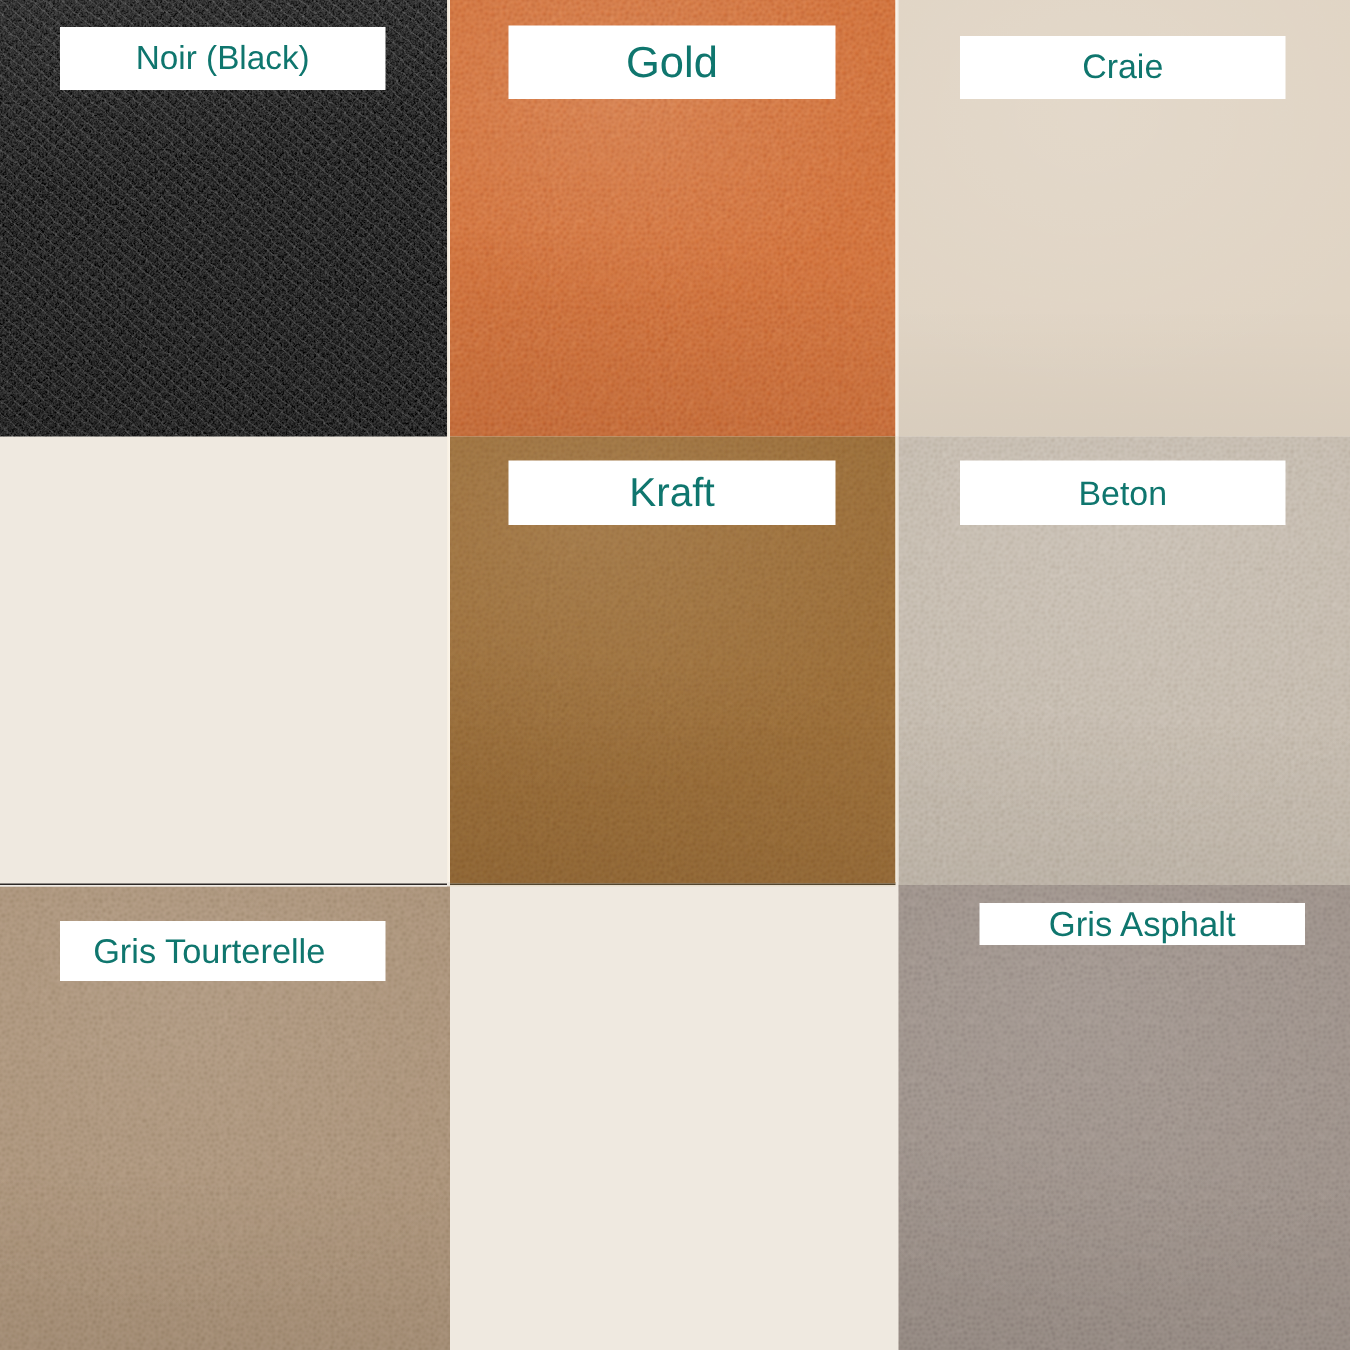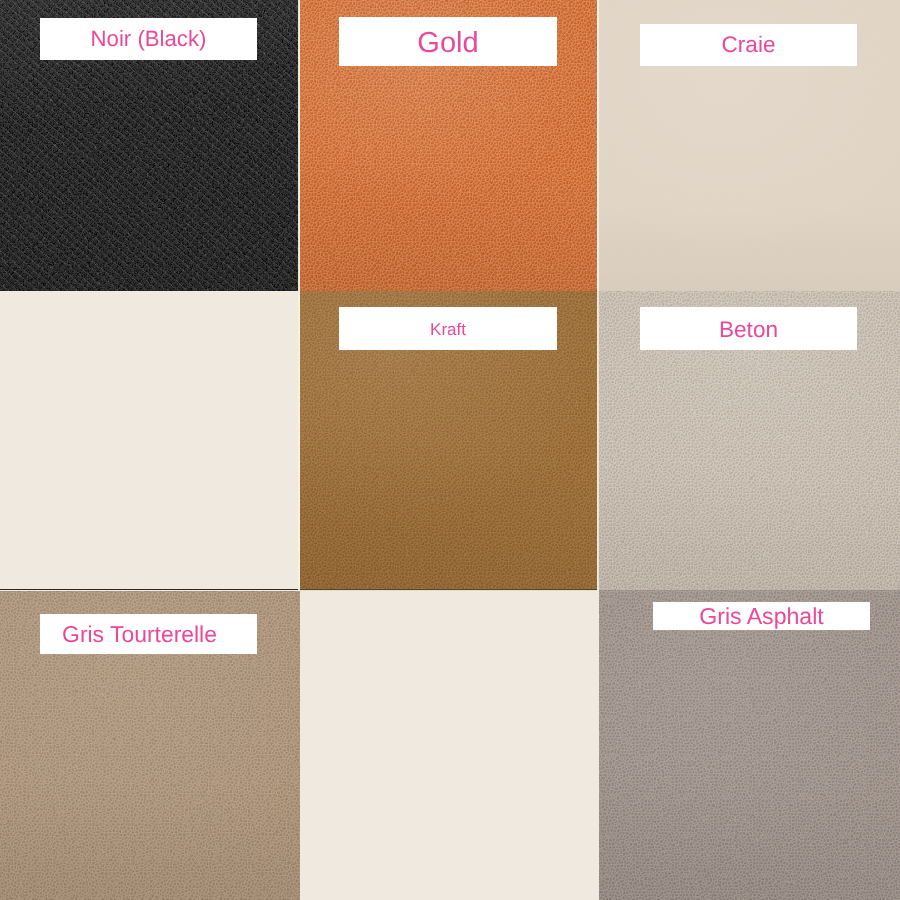--- a/index.html
+++ b/index.html
@@ -4,21 +4,21 @@
 <title>Leather Colour Swatches</title>
 <style>
 html,body{margin:0;padding:0;}
 body{width:900px;height:900px;overflow:hidden;background:#efe9e0;font-family:"Liberation Sans",sans-serif;
      -webkit-font-smoothing:antialiased;text-rendering:geometricPrecision;}
 .grid{position:relative;width:900px;height:900px;overflow:hidden;}
 .cell{position:absolute;overflow:hidden;}
 .tex{position:absolute;display:block;}
 .lite{position:absolute;left:0;top:0;right:0;bottom:0;pointer-events:none;}
 .label{position:absolute;background:#fff;display:flex;align-items:center;justify-content:center;}
-.label span{color:#ec4899;line-height:normal;white-space:nowrap;display:block;
+.label span{color:#0f766e;line-height:normal;white-space:nowrap;display:block;
              opacity:.999;will-change:opacity;}
 .badge{position:absolute;border-radius:50%;display:flex;align-items:center;justify-content:center;}
 .sep{position:absolute;}
 .defs{position:absolute;width:0;height:0;overflow:hidden;}
 </style>
 </head>
 <body>
 
 <svg class="defs" aria-hidden="true">
     <defs>
@@ -169,21 +169,21 @@
       <div class="label" style="left:41px;top:24px;width:217px;height:42px">
         <span style="font-size:22.6px;transform:translate(0px,0px)">Craie</span>
       </div>
     </div>
     <div class="cell" style="left:300px;top:291px;width:297px;height:298px">
       <svg class="tex" width="325" height="326" style="left:-14px;top:-14px">
         <rect width="325" height="326" fill="url(#pt4)" filter="url(#fx4)"></rect>
       </svg>
       <div class="lite" style="background:radial-gradient(140% 110% at 30% 20%, rgba(255,255,255,.09) 0%, rgba(255,255,255,0) 55%), linear-gradient(190deg, rgba(0,0,0,0) 50%, rgba(0,0,0,.08) 100%)"></div>
       <div class="label" style="left:39px;top:16px;width:218px;height:43px">
-        <span style="font-size:17px;transform:translate(0px,0.5px)">Kraft</span>
+        <span style="font-size:27px;transform:translate(0px,0.5px)">Kraft</span>
       </div>
     </div>
     <div class="cell" style="left:599px;top:291px;width:301px;height:299px">
       <svg class="tex" width="329" height="327" style="left:-14px;top:-14px">
         <rect width="329" height="327" fill="url(#pt5)" filter="url(#fx5)"></rect>
       </svg>
       <div class="lite" style="background:radial-gradient(140% 115% at 48% 22%, rgba(255,255,255,.09) 0%, rgba(255,255,255,0) 60%), linear-gradient(185deg, rgba(0,0,0,0) 60%, rgba(0,0,0,.05) 100%)"></div>
       <div class="label" style="left:41px;top:16px;width:217px;height:43px">
         <span style="font-size:22.6px;transform:translate(0px,0.5px)">Beton</span>
       </div>

